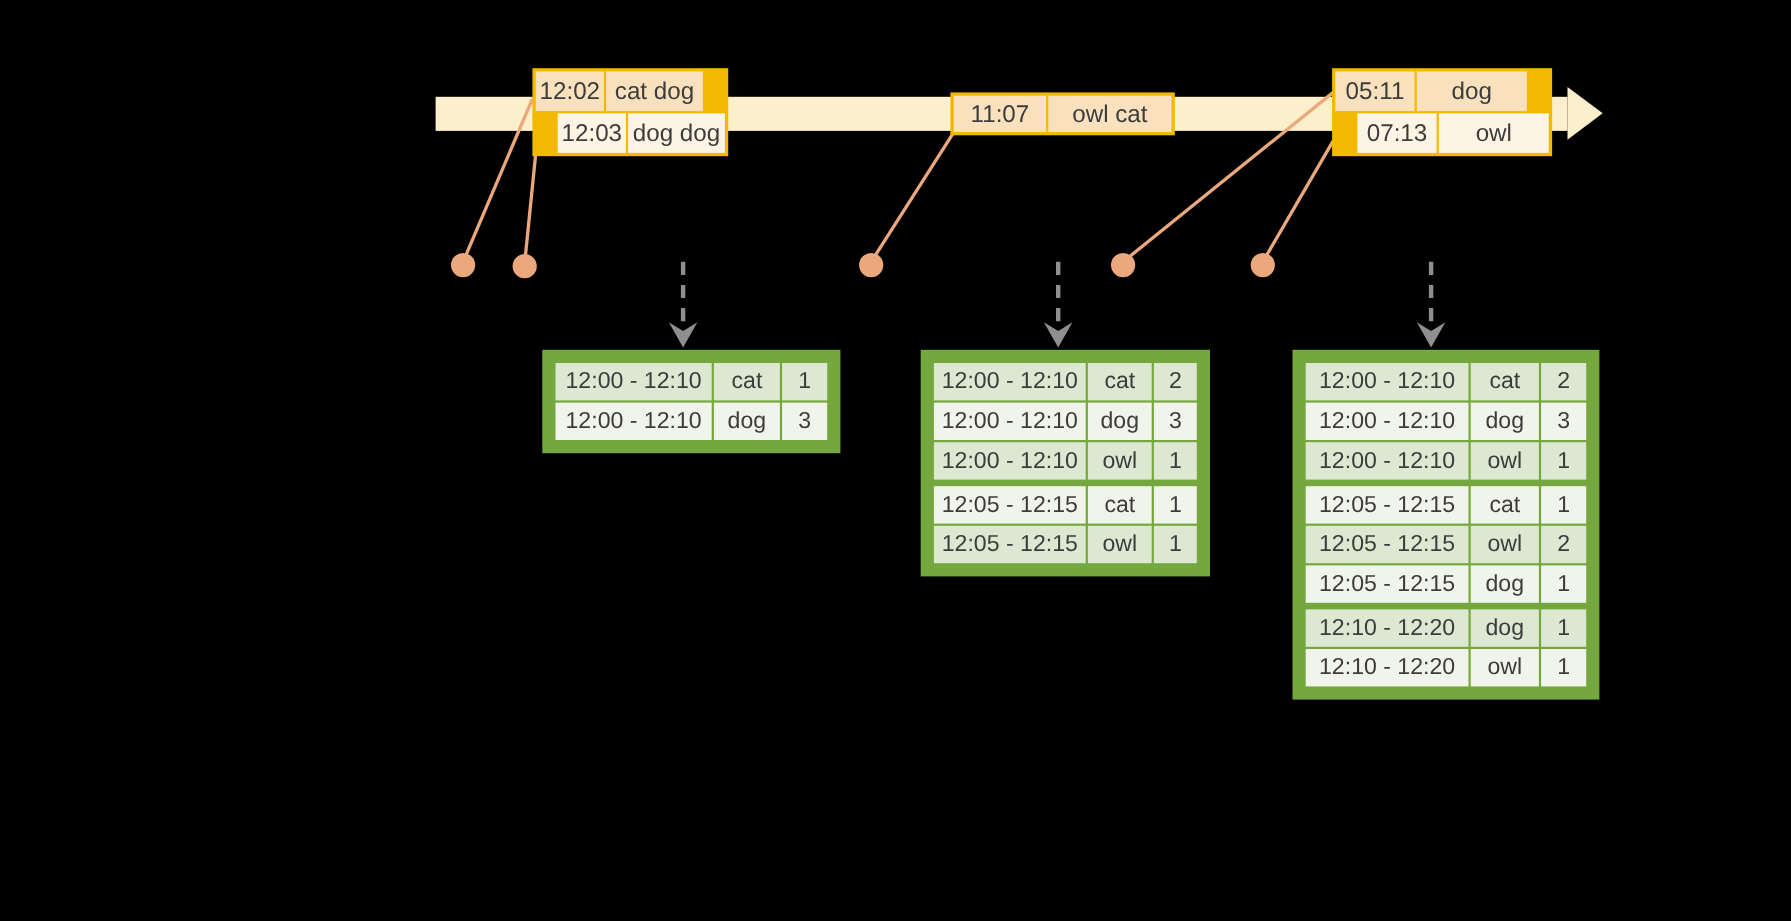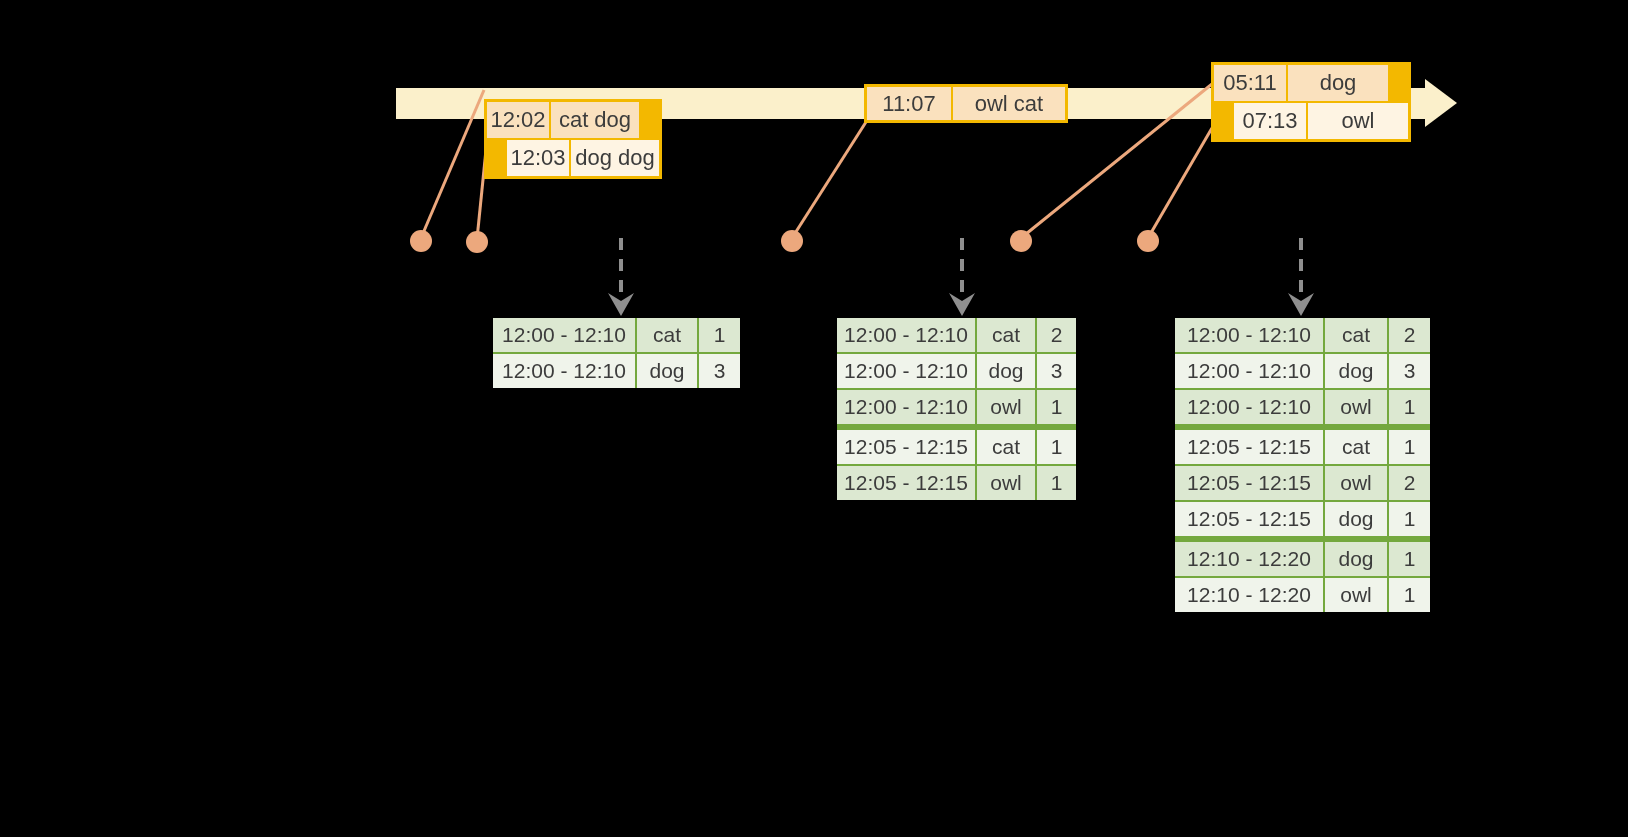--- a/index.html
+++ b/index.html
@@ -40,21 +40,21 @@
   .etable .peach{background:var(--event-row-peach);}
   .etable .cream{background:var(--event-row-cream);}
   #event-table-1 .row{grid-template-columns:62px 88px;}
   #event-table-2 .row{grid-template-columns:84px 112px;}
   #event-table-2 .cell{height:33px;}
   #event-table-3 .row{grid-template-columns:72px 100px;}
 
   .gtable{
     position:absolute;z-index:2;
     background:var(--result-border);
-    padding:0;
+    padding:12px;
     display:flex;flex-direction:column;
   }
   .gtable .row{display:grid;column-gap:2px;background:var(--result-border);}
   .gtable .row + .row{margin-top:2px;}
   .gtable .row.group-start{margin-top:6px;}
   .gtable .cell{
     height:34px;display:flex;align-items:center;justify-content:center;
     font-size:21px;
   }
   .gtable .dark{background:var(--result-row-dark);}
@@ -93,21 +93,21 @@
   <g>
     <line x1="962" y1="238" x2="962" y2="294" stroke="var(--trigger-arrow)" stroke-width="4" stroke-dasharray="12 9"></line>
     <path d="M 949 293 L 962 316 L 975 293 L 962 301 Z" fill="var(--trigger-arrow)"></path>
   </g>
   <g>
     <line x1="1301" y1="238" x2="1301" y2="294" stroke="var(--trigger-arrow)" stroke-width="4" stroke-dasharray="12 9"></line>
     <path d="M 1288 293 L 1301 316 L 1314 293 L 1301 301 Z" fill="var(--trigger-arrow)"></path>
   </g>
 </svg>
 
-<div id="event-table-1" class="etable" style="left:484px;top:62px;margin-top:37px;">
+<div id="event-table-1" class="etable" style="left:484px;top:62px;">
   <div class="row">
     <div class="cell peach">12:02</div>
     <div class="cell peach">cat dog</div>
   </div>
   <div class="row">
     <div class="cell cream">12:03</div>
     <div class="cell cream">dog dog</div>
   </div>
 </div>
 

